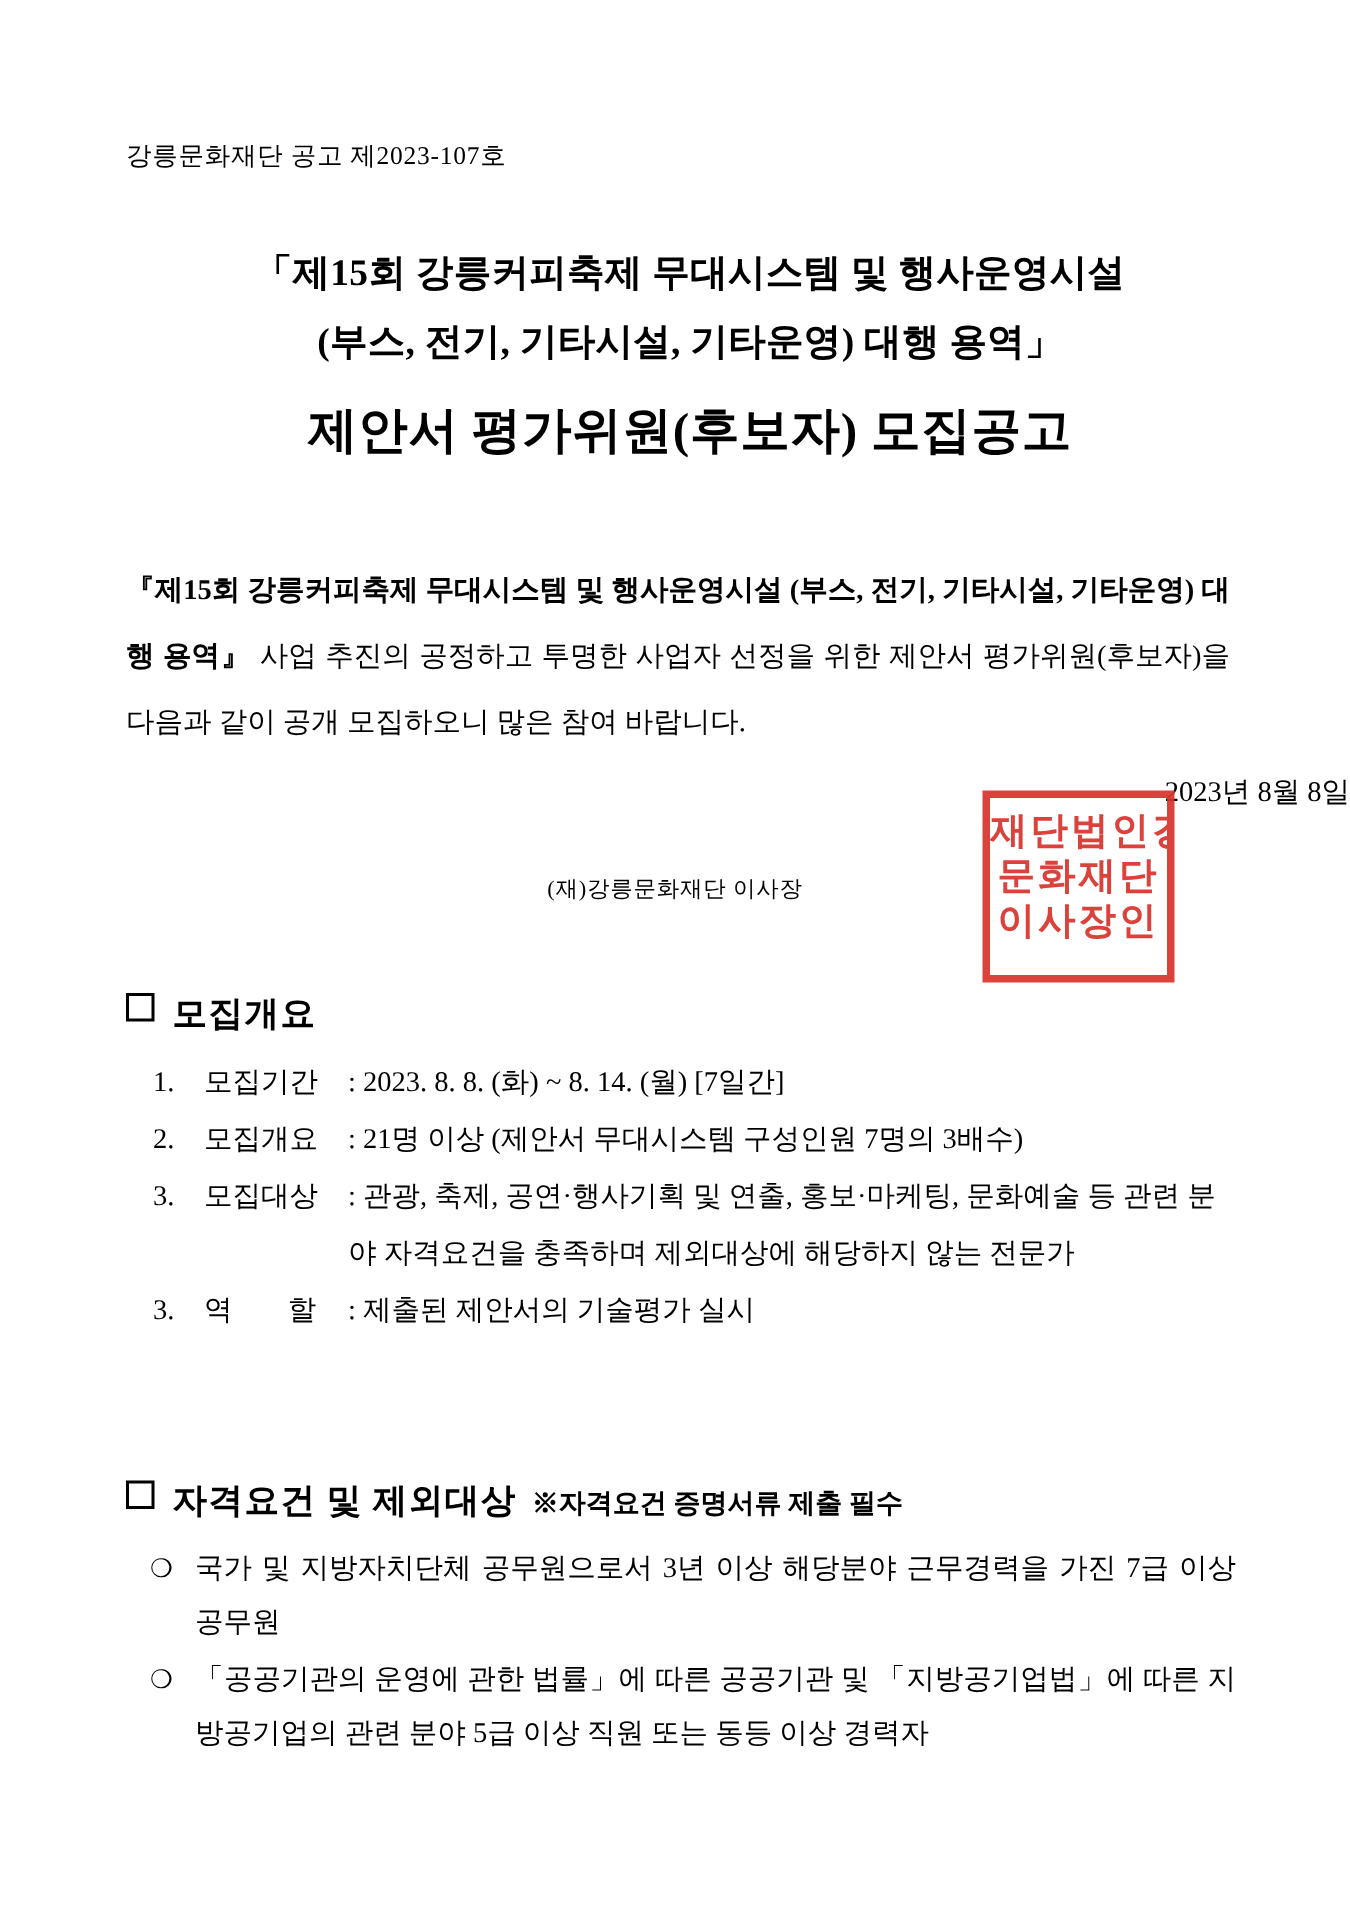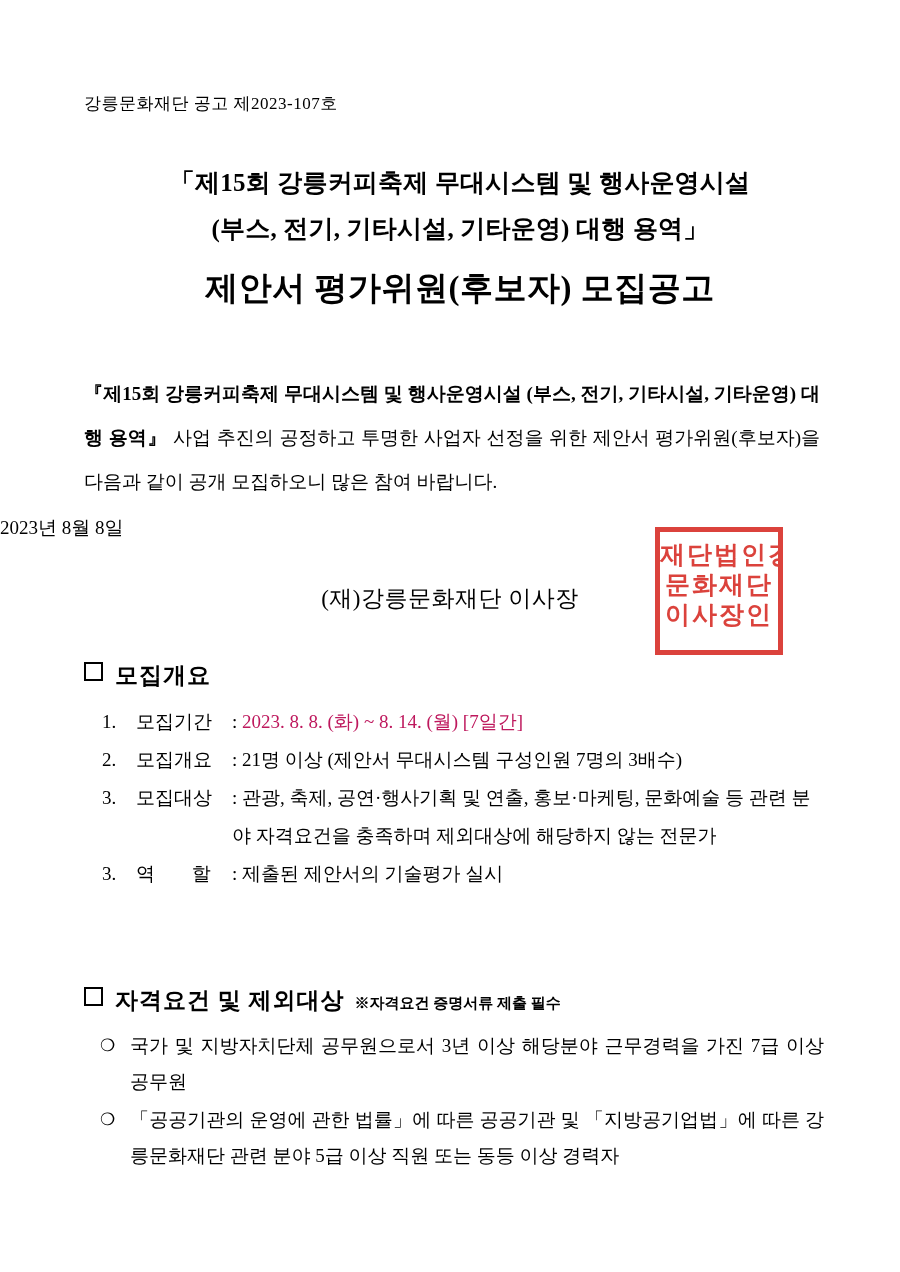--- a/index.html
+++ b/index.html
@@ -60,30 +60,30 @@
     text-justify: inter-word;
   }
   .intro b {
     font-weight: bold;
   }
   .date-line {
     position: absolute;
     top: 515px;
     left: 0;
     width: 900px;
-    text-align: left;
+    text-align: right;
     font-size: 19px;
   }
   .signer {
     position: absolute;
     top: 583px;
     left: 0;
     width: 900px;
     text-align: center;
-    font-size: 23px;
+    font-size: 15px;
     letter-spacing: 0.5px;
   }
   .seal {
     position: absolute;
     top: 527px;
     left: 655px;
     width: 128px;
     height: 128px;
     border: 5px solid #d8332c;
     box-sizing: border-box;
@@ -115,21 +115,21 @@
   }
   .section-header .box-bullet {
     display: inline-block;
     width: 15px;
     height: 15px;
     border: 2px solid #000;
     margin-right: 12px;
     vertical-align: 2px;
   }
   .section-note {
-    font-size: 15px;
+    font-size: 18px;
     font-weight: bold;
     letter-spacing: 0;
     margin-left: 10px;
   }
   #section-overview { top: 660px; }
   #section-eligibility { top: 985px; }
 
   .num-item {
     display: flex;
     font-size: 19px;
@@ -145,21 +145,21 @@
     width: 96px;
     font-family: Liberation Serif, serif;
   }
   .num-item .lbl.spaced {
     letter-spacing: 16px;
   }
   .num-item .val {
     flex: 1;
   }
   .val .blue {
-    color: #be185d;
+    color: #000000;
   }
   .dot-item {
     display: flex;
     font-size: 19px;
     line-height: 36px;
     margin-left: 16px;
     margin-bottom: 2px;
   }
   .dot-item .marker {
     flex: 0 0 30px;
@@ -231,17 +231,17 @@
       <span class="box-bullet"></span><span>자격요건 및 제외대상</span><span class="section-note">※자격요건 증명서류 제출 필수</span>
     </div>
 
     <div class="dot-item">
       <span class="marker">❍</span>
       <span class="txt">국가 및 지방자치단체 공무원으로서 3년 이상 해당분야 근무경력을 가진 7급 이상 공무원</span>
     </div>
 
     <div class="dot-item">
       <span class="marker">❍</span>
-      <span class="txt">「공공기관의 운영에 관한 법률」에 따른 공공기관 및 「지방공기업법」에 따른 강릉문화재단 관련 분야 5급 이상 직원 또는 동등 이상 경력자</span>
+      <span class="txt">「공공기관의 운영에 관한 법률」에 따른 공공기관 및 「지방공기업법」에 따른 지방공기업의 관련 분야 5급 이상 직원 또는 동등 이상 경력자</span>
     </div>
   </div>
 
 </div>
 
 </body></html>

